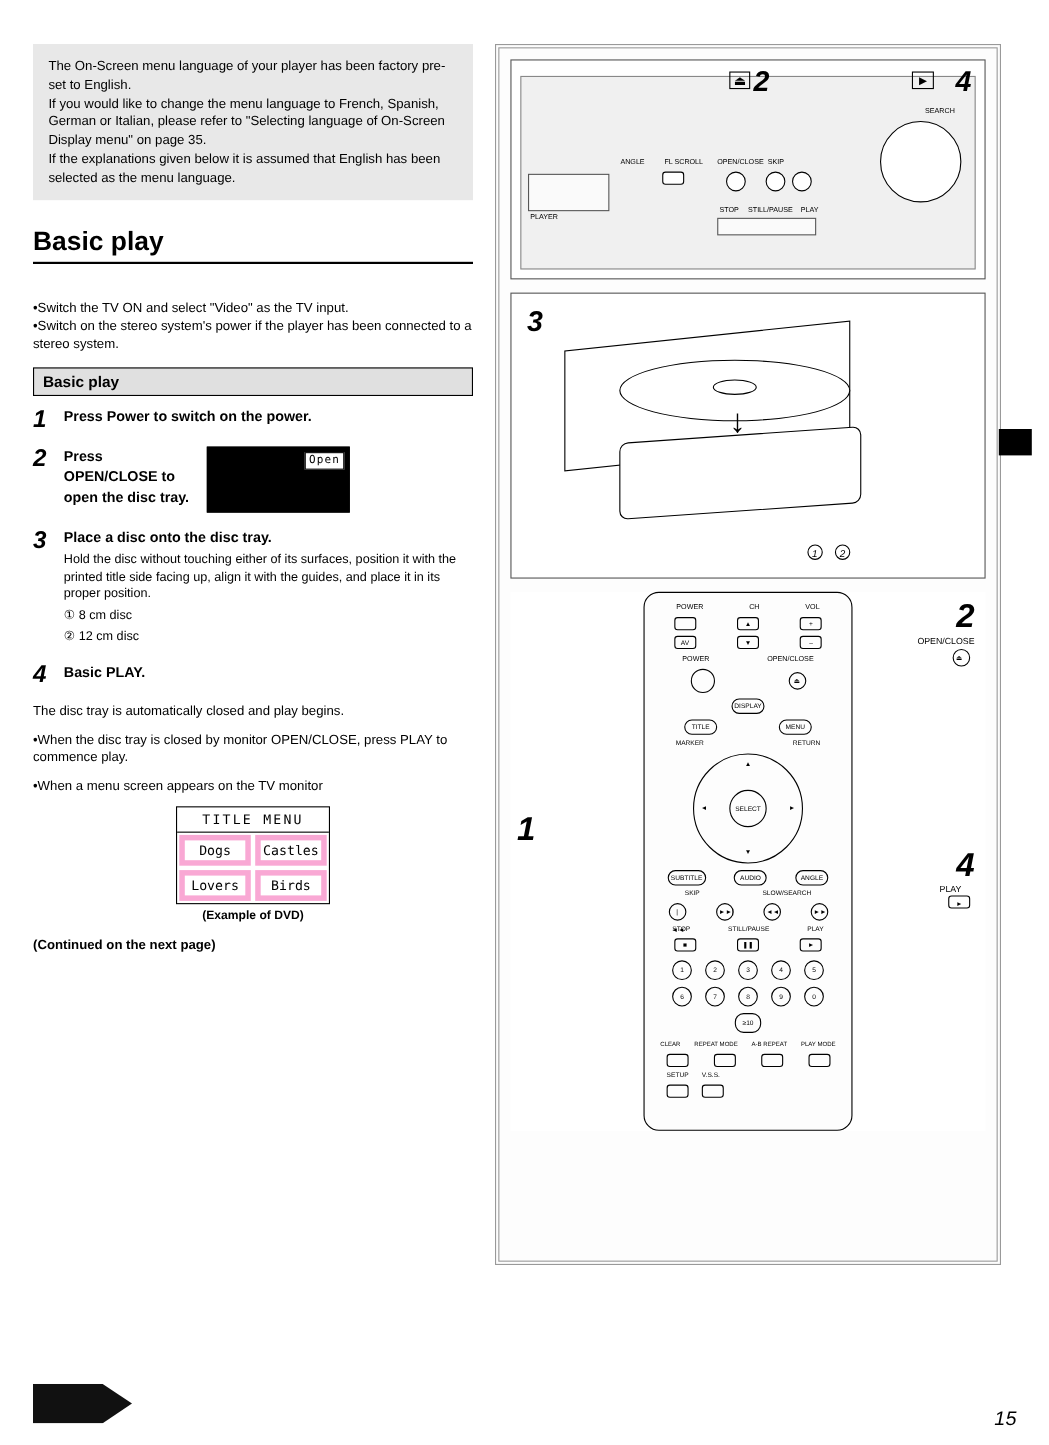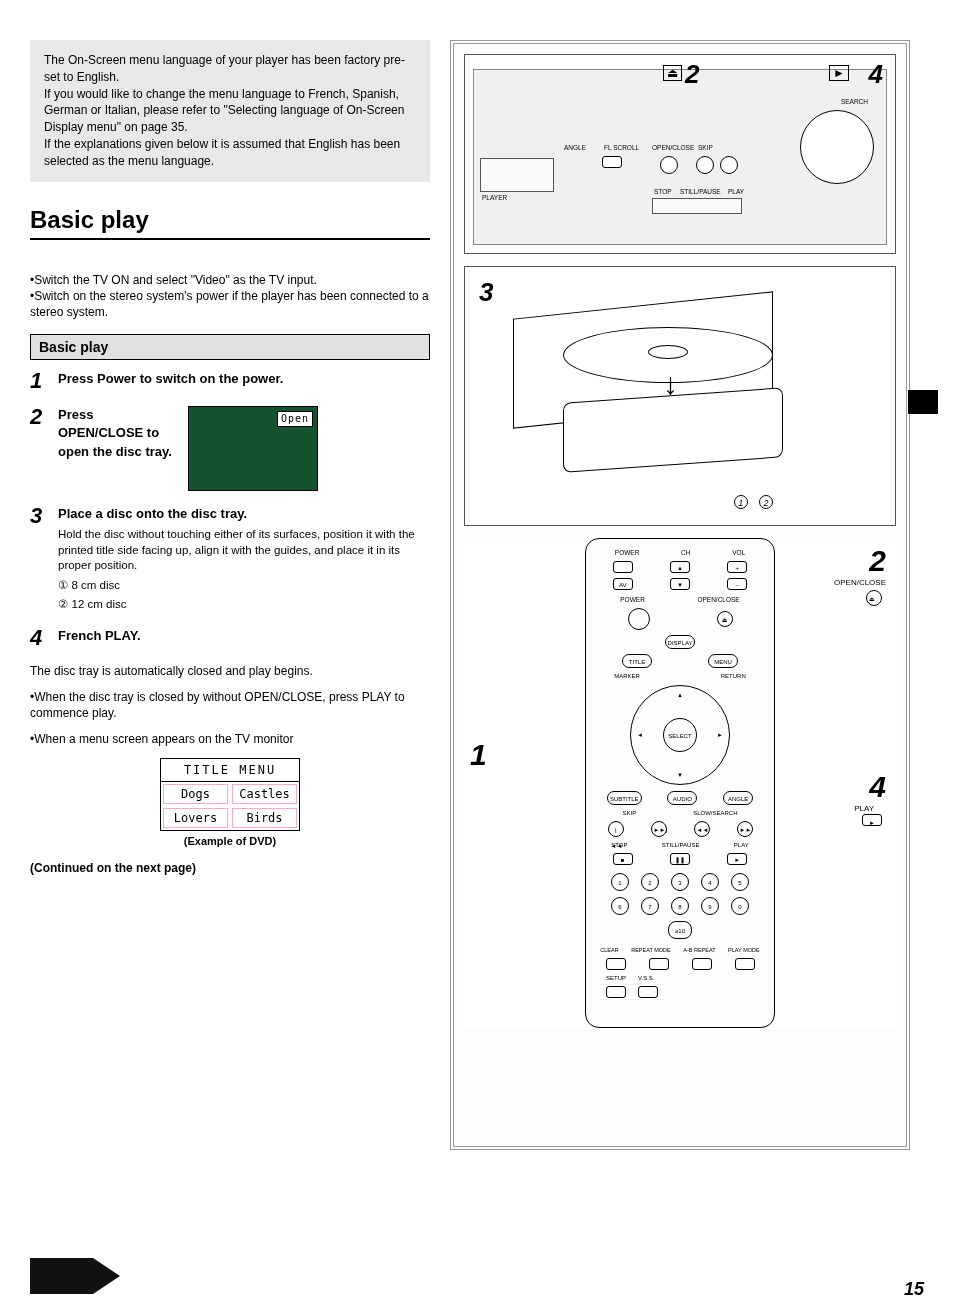--- a/index.html
+++ b/index.html
@@ -88,22 +88,22 @@
   .step .body .bold { font-weight: bold; }
   .step .detail {
     font-size: 11.5px;
     margin-top: 4px;
     line-height: 1.35;
   }
 
   .screen-box {
     border: 1.5px solid #000;
     width: 130px;
-    height: 85px;
-    background: #14532d;
+    height: 60px;
+    background: #000000;
     position: relative;
     display: inline-block;
     vertical-align: middle;
   }
   .screen-box .tag {
     position: absolute;
     top: 4px;
     right: 4px;
     border: 1px solid #000;
     font-size: 10px;
@@ -135,21 +135,21 @@
   }
   .title-menu .tm-head {
     text-align: center;
     padding: 4px 0;
     letter-spacing: 2px;
     border-bottom: 1px solid #000;
   }
   .title-menu .tm-row { display: flex; }
   .title-menu .tm-cell {
     flex: 1;
-    border: 1px solid #f9a8d4;
+    border: 5px solid #f9a8d4;
     margin: 2px;
     text-align: center;
     padding: 2px 0;
   }
   .tm-caption {
     text-align: center;
     font-size: 11px;
     font-weight: bold;
   }
 
@@ -280,21 +280,21 @@
     font-style: italic;
   }
   .side-label {
     position:absolute;
     font-size: 8px;
   }
 
   
   .page-num {
     position:absolute; right:30px; bottom:14px;
-    font-size:18px; font-weight:bold; font-style:italic;
+    font-size:18px; font-weight:normal; font-style:italic;
   }
   .edge-tab {
     position:absolute; right:16px; top:390px;
     width:30px; height:24px; background:#000;
   }
   .corner-art {
     position:absolute; left:30px; bottom:20px;
     width:90px; height:36px; background:#111;
     clip-path: polygon(0 0, 70% 0, 100% 50%, 70% 100%, 0 100%);
   }
@@ -342,26 +342,26 @@
         <span class="bold">Place a disc onto the disc tray.</span>
         <div class="detail">Hold the disc without touching either of its surfaces, position it with the printed title side facing up, align it with the guides, and place it in its proper position.</div>
         <div class="detail">① 8 cm disc</div>
         <div class="detail">② 12 cm disc</div>
       </div>
     </div>
 
     <div class="step">
       <div class="num">4</div>
       <div class="body">
-        <span class="bold">French PLAY.</span>
+        <span class="bold">Basic PLAY.</span>
       </div>
     </div>
 
     <div class="para">The disc tray is automatically closed and play begins.</div>
-    <div class="para">•When the disc tray is closed by without OPEN/CLOSE, press PLAY to commence play.</div>
+    <div class="para">•When the disc tray is closed by monitor OPEN/CLOSE, press PLAY to commence play.</div>
     <div class="para">
       <span class="b">•When a menu screen appears on the TV monitor</span><br>
     </div>
 
     <div style="text-align:center;">
       <div class="title-menu">
         <div class="tm-head">TITLE MENU</div>
         <div class="tm-row">
           <div class="tm-cell">Dogs</div>
           <div class="tm-cell">Castles</div>

